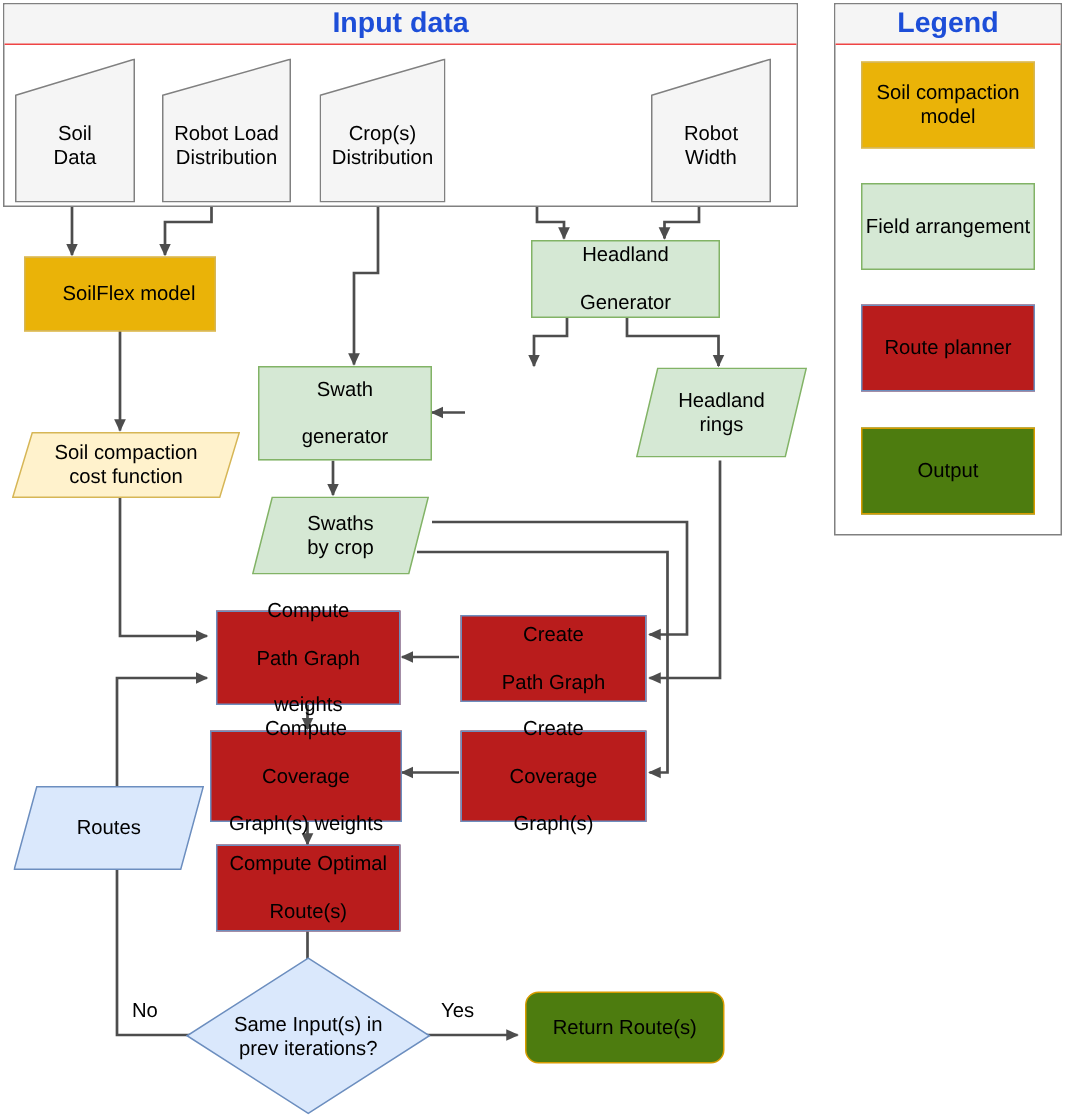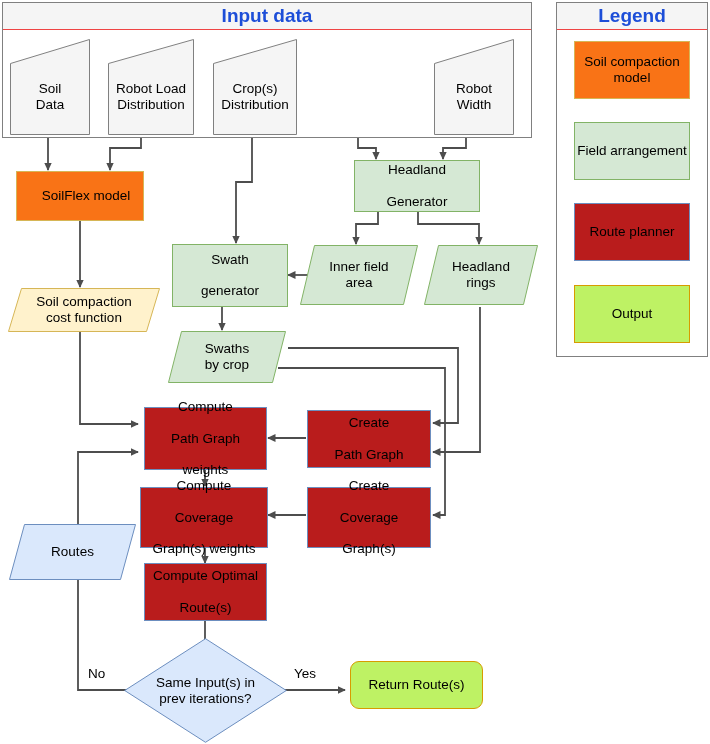--- a/index.html
+++ b/index.html
@@ -50,24 +50,24 @@
     height:27px;
     border-bottom:1px solid #ef4444;
     background:#f5f5f5;
     display:flex;
     align-items:center;
     justify-content:center;
     font-size:19px;
     font-weight:bold;
     color:#1d4ed8;
   }
-  .fill-yellow{background:#f97316;border:1px solid #d6b656;}
+  .fill-yellow{background:#eab308;border:1px solid #d6b656;}
   .fill-green {background:#d5e8d4;border:1px solid #82b366;}
   .fill-blue  {background:#b91c1c;border:1px solid #6c8ebf;}
-  .fill-orange{background:#bef264;border:1px solid #d79b00;}
+  .fill-orange{background:#4d7c0f;border:1px solid #d79b00;}
 
   
   .rect{}
   .rounded{border-radius:9px;}
 
   
   .para{
     position:absolute;
     z-index:3;
   }
@@ -234,28 +234,20 @@
   </div>
 
   <div class="node rect fill-green" style="left:354px; top:160px; width:126px; height:52px;">
     <span><span>Headland</span><br><span>Generator</span></span>
   </div>
 
   <div class="node rect fill-green" style="left:172px; top:244px; width:116px; height:63px;">
     <span><span>Swath</span><br><span>generator</span></span>
   </div>
 
-  <div class="para" style="left:300px; top:245px; width:118px; height:60px;">
-    <svg class="shape" width="118" height="60" viewBox="0 0 118 60">
-      <path d="M14.5,0.5 L117.5,0.5 L103.5,59.5 L0.5,59.5 Z" fill="#d5e8d4" stroke="#82b366" stroke-width="1"></path>
-    </svg>
-    <div class="txt">
-      <span><span>Inner field</span><br><span>area</span></span>
-    </div>
-  </div>
 
   <div class="para" style="left:424px; top:245px; width:114px; height:60px;">
     <svg class="shape" width="114" height="60" viewBox="0 0 114 60">
       <path d="M14.5,0.5 L113.5,0.5 L99.5,59.5 L0.5,59.5 Z" fill="#d5e8d4" stroke="#82b366" stroke-width="1"></path>
     </svg>
     <div class="txt">
       <span><span>Headland</span><br><span>rings</span></span>
     </div>
   </div>
 

